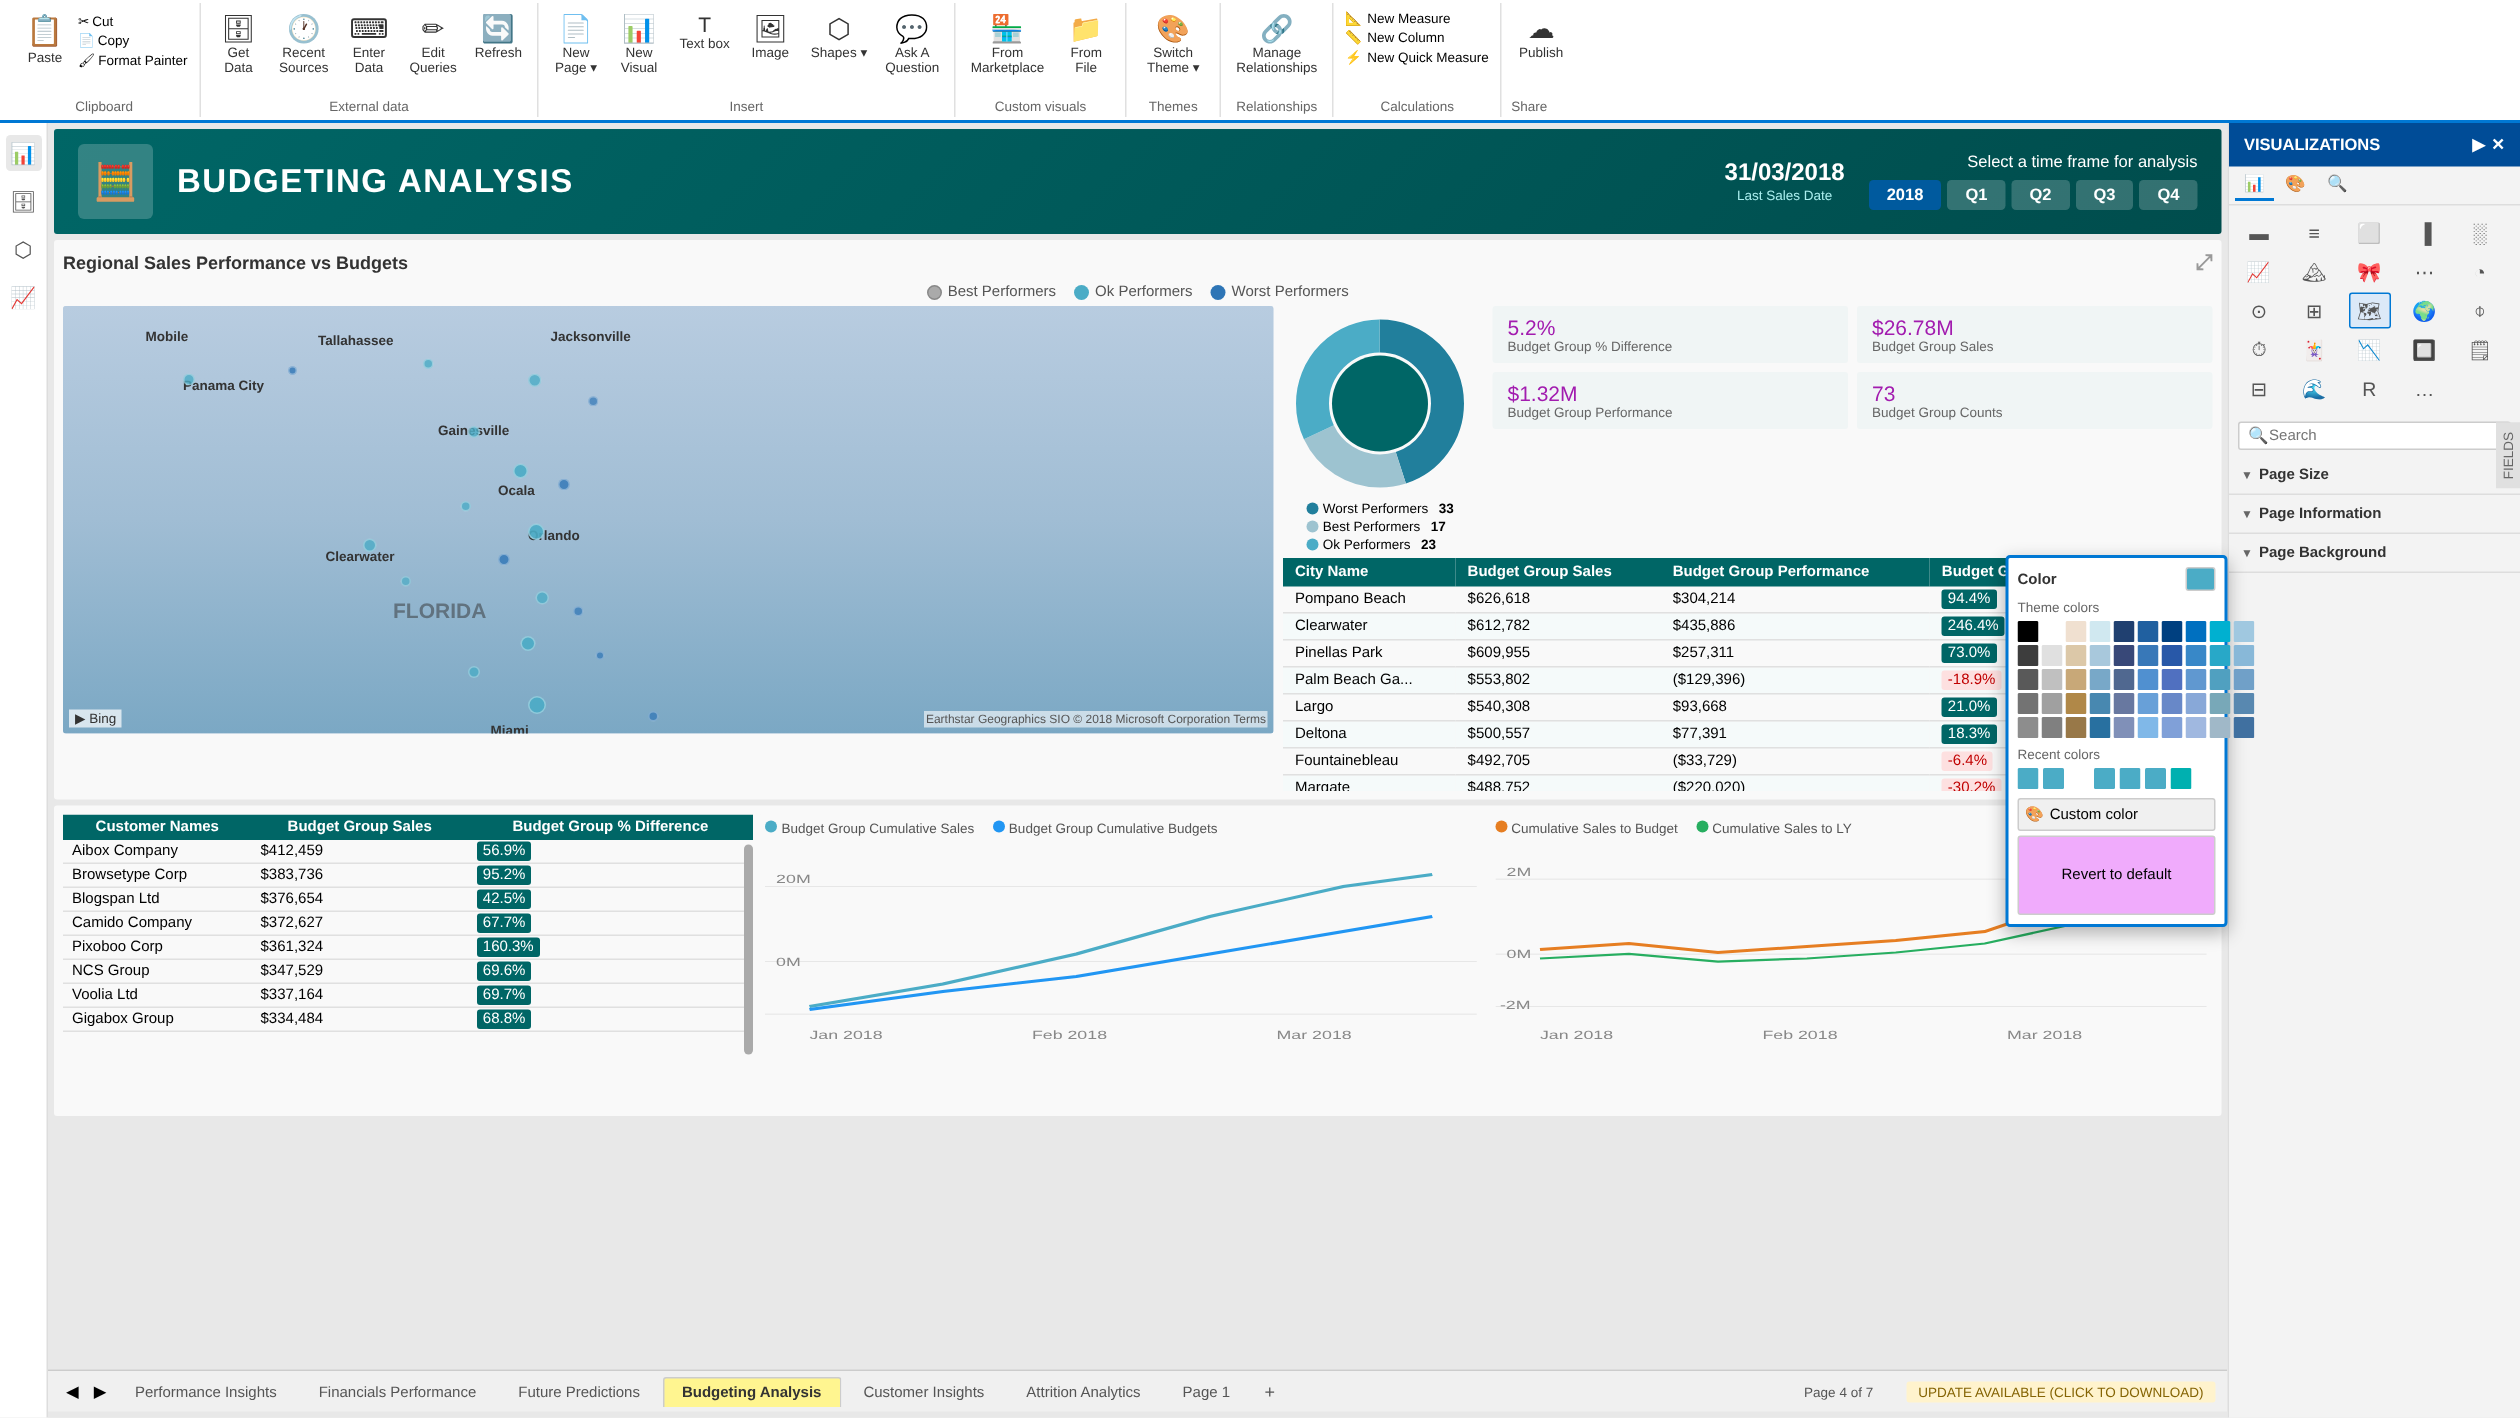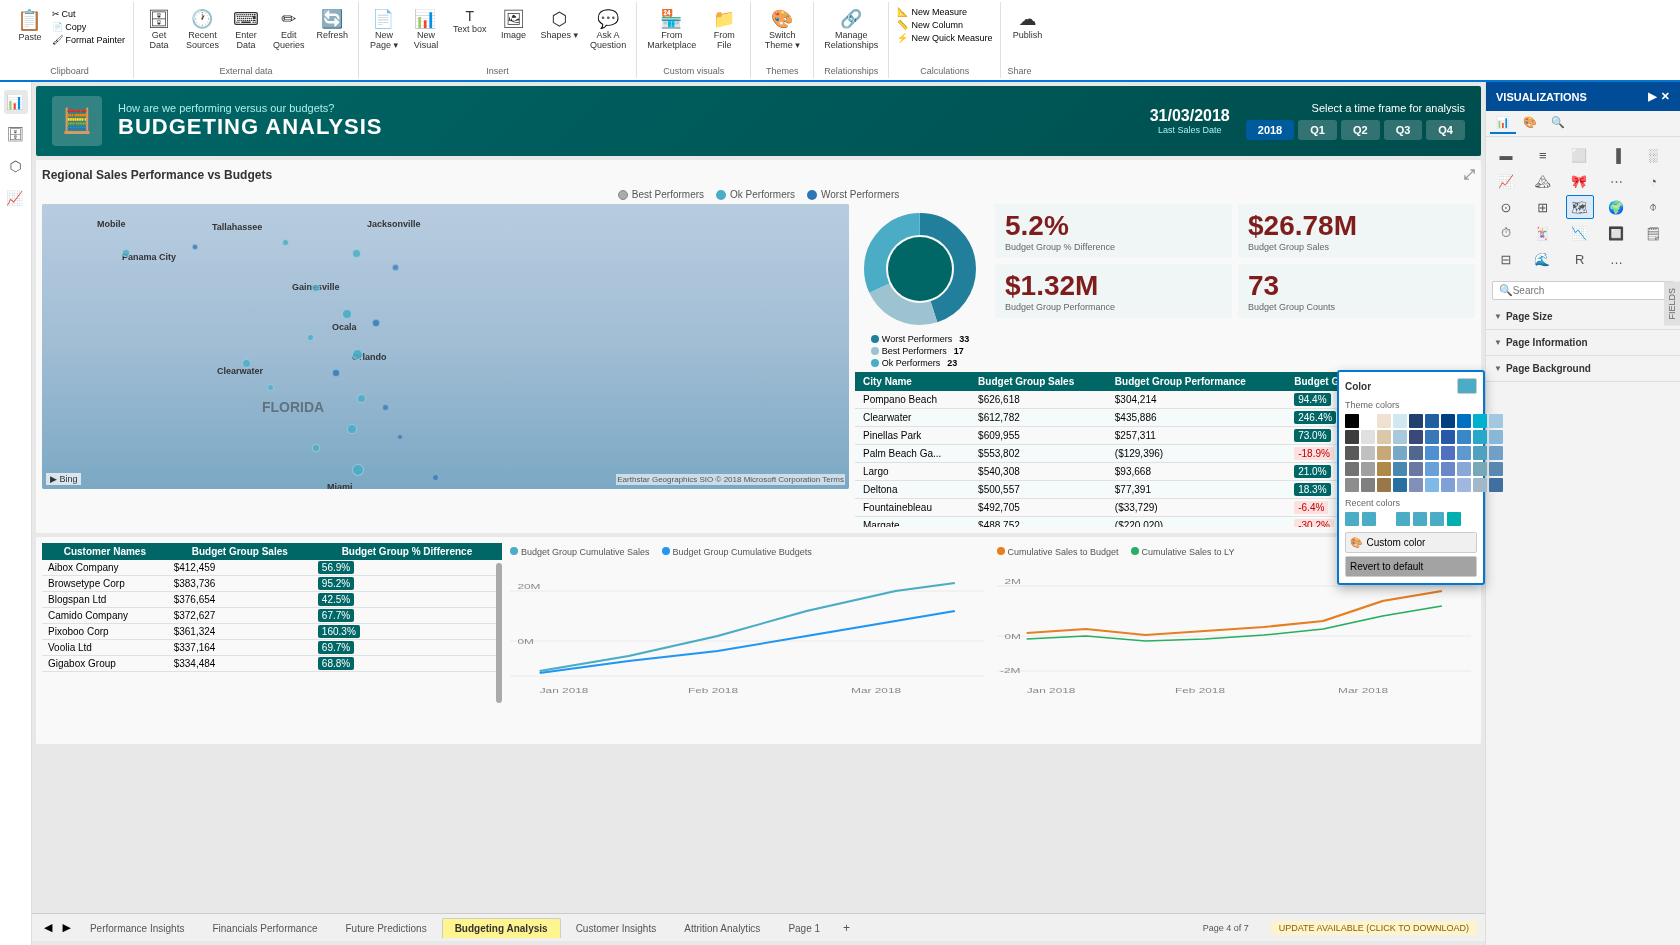--- a/index.html
+++ b/index.html
@@ -49,21 +49,21 @@
     .map-area { flex: 1; min-width: 0; background: #c8d8e8; border-radius: 2px; height: 285px; position: relative; overflow: hidden; }
     .map-bg { width: 100%; height: 100%; background: linear-gradient(180deg, #b8cce0 0%, #a0bdd4 50%, #7ba8c4 100%); position: relative; }
     .map-label { position: absolute; color: #333; font-size: 9px; font-weight: 600; }
     .map-dot { position: absolute; border-radius: 50%; cursor: pointer; }
     .bing-logo { position: absolute; bottom: 4px; left: 4px; font-size: 9px; color: #333; background: rgba(255,255,255,0.7); padding: 1px 4px; }
     .map-credit { position: absolute; bottom: 4px; right: 4px; font-size: 8px; color: #555; background: rgba(255,255,255,0.6); padding: 1px; }
 
     .right-stats { width: 620px; display: flex; flex-direction: column; gap: 4px; }
     .kpi-grid { display: grid; grid-template-columns: 1fr 1fr; gap: 6px; }
     .kpi-card { background: #f0f5f5; padding: 6px 10px; border-radius: 2px; }
-    .kpi-value { font-size: 28px; font-weight: 700; color: #7f1d1d; }
+    .kpi-value { font-size: 14px; font-weight: 400; color: #a21caf; }
     .kpi-label { font-size: 9px; color: #666; }
 
     
     .perf-table { width: 100%; border-collapse: collapse; font-size: 10px; }
     .perf-table th { background: #006666; color: #fff; padding: 4px 8px; text-align: left; font-weight: 600; font-size: 10px; }
     .perf-table td { padding: 3px 8px; border-bottom: 1px solid #e0e0e0; }
     .perf-table tr:nth-child(even) { background: #f5fafa; }
     .pct-negative { color: #c00000; background: #fde0e0; padding: 1px 4px; border-radius: 2px; }
     .pct-highlight { background: #006666; color: #fff; padding: 1px 4px; border-radius: 2px; }
     .table-scroll { max-height: 150px; overflow-y: auto; }
@@ -87,21 +87,21 @@
     .nav-arrow { cursor: pointer; padding: 2px 4px; }
 
     
     .color-picker-panel { position: absolute; right: 195px; top: 370px; width: 148px; background: #fff; border: 2px solid #0078d4; border-radius: 3px; box-shadow: 0 4px 12px rgba(0,0,0,0.3); z-index: 100; padding: 6px; }
     .color-picker-title { font-size: 10px; font-weight: 600; color: #333; margin-bottom: 6px; display: flex; justify-content: space-between; align-items: center; }
     .color-section-label { font-size: 9px; color: #666; margin-bottom: 4px; }
     .theme-colors { display: grid; grid-template-columns: repeat(10, 1fr); gap: 2px; margin-bottom: 6px; }
     .color-swatch { width: 14px; height: 14px; border-radius: 1px; cursor: pointer; border: 1px solid transparent; }
     .recent-colors { display: flex; gap: 3px; flex-wrap: wrap; margin-bottom: 6px; }
     .custom-color-btn { width: 100%; padding: 4px; background: #f0f0f0; border: 1px solid #ccc; border-radius: 2px; cursor: pointer; font-size: 10px; display: flex; align-items: center; gap: 4px; }
-    .revert-btn { width: 100%; padding: 4px; background: #a3a3a3; border: 1px solid #ccc; border-radius: 2px; cursor: pointer; font-size: 10px; margin-top: 3px; text-align: left; }
+    .revert-btn { width: 100%; padding: 20px; background: #f0abfc; border: 1px solid #ccc; border-radius: 2px; cursor: pointer; font-size: 10px; margin-top: 3px; text-align: center; }
 
     
     .filter-legend { display: flex; gap: 12px; justify-content: center; margin-bottom: 4px; }
     .filter-legend-item { display: flex; align-items: center; gap: 4px; font-size: 10px; color: #555; cursor: pointer; }
     .filter-dot { width: 10px; height: 10px; border-radius: 50%; }
   </style>
 </head>
 <body>
 
 <div style="background:#fff; border-bottom:2px solid #0078d4; height:82px; display:flex; align-items:stretch; padding:2px 6px; gap:0;">
@@ -266,21 +266,20 @@
   <div class="left-sidebar-icon">⬡</div>
   <div class="left-sidebar-icon">📈</div>
 </div>
 
 <div class="main-content">
   <div class="dashboard">
 
     <div class="dash-header">
       <div class="dash-logo">🧮</div>
       <div class="dash-title-area">
-        <div class="dash-subtitle">How are we performing versus our budgets?</div>
         <div class="dash-title">BUDGETING ANALYSIS</div>
       </div>
       <div class="dash-date-area">
         <div class="dash-date">31/03/2018</div>
         <div class="dash-date-label">Last Sales Date</div>
       </div>
       <div style="display:flex;flex-direction:column;align-items:flex-end;gap:6px;">
         <div style="color:#fff;font-size:11px;">Select a time frame for analysis</div>
         <div style="display:flex;gap:4px;">
           <button class="time-btn active">2018</button>
@@ -508,20 +507,25 @@
                   <td>Camido Company</td>
                   <td>$372,627</td>
                   <td><span style="background:#006666;color:#fff;padding:1px 4px;border-radius:2px;">67.7%</span></td>
                 </tr>
                 <tr>
                   <td>Pixoboo Corp</td>
                   <td>$361,324</td>
                   <td><span style="background:#006666;color:#fff;padding:1px 4px;border-radius:2px;">160.3%</span></td>
                 </tr>
                 <tr>
+                  <td>NCS Group</td>
+                  <td>$347,529</td>
+                  <td><span style="background:#006666;color:#fff;padding:1px 4px;border-radius:2px;">69.6%</span></td>
+                </tr>
+                <tr>
                   <td>Voolia Ltd</td>
                   <td>$337,164</td>
                   <td><span style="background:#006666;color:#fff;padding:1px 4px;border-radius:2px;">69.7%</span></td>
                 </tr>
                 <tr>
                   <td>Gigabox Group</td>
                   <td>$334,484</td>
                   <td><span style="background:#006666;color:#fff;padding:1px 4px;border-radius:2px;">68.8%</span></td>
                 </tr>
               </tbody>

